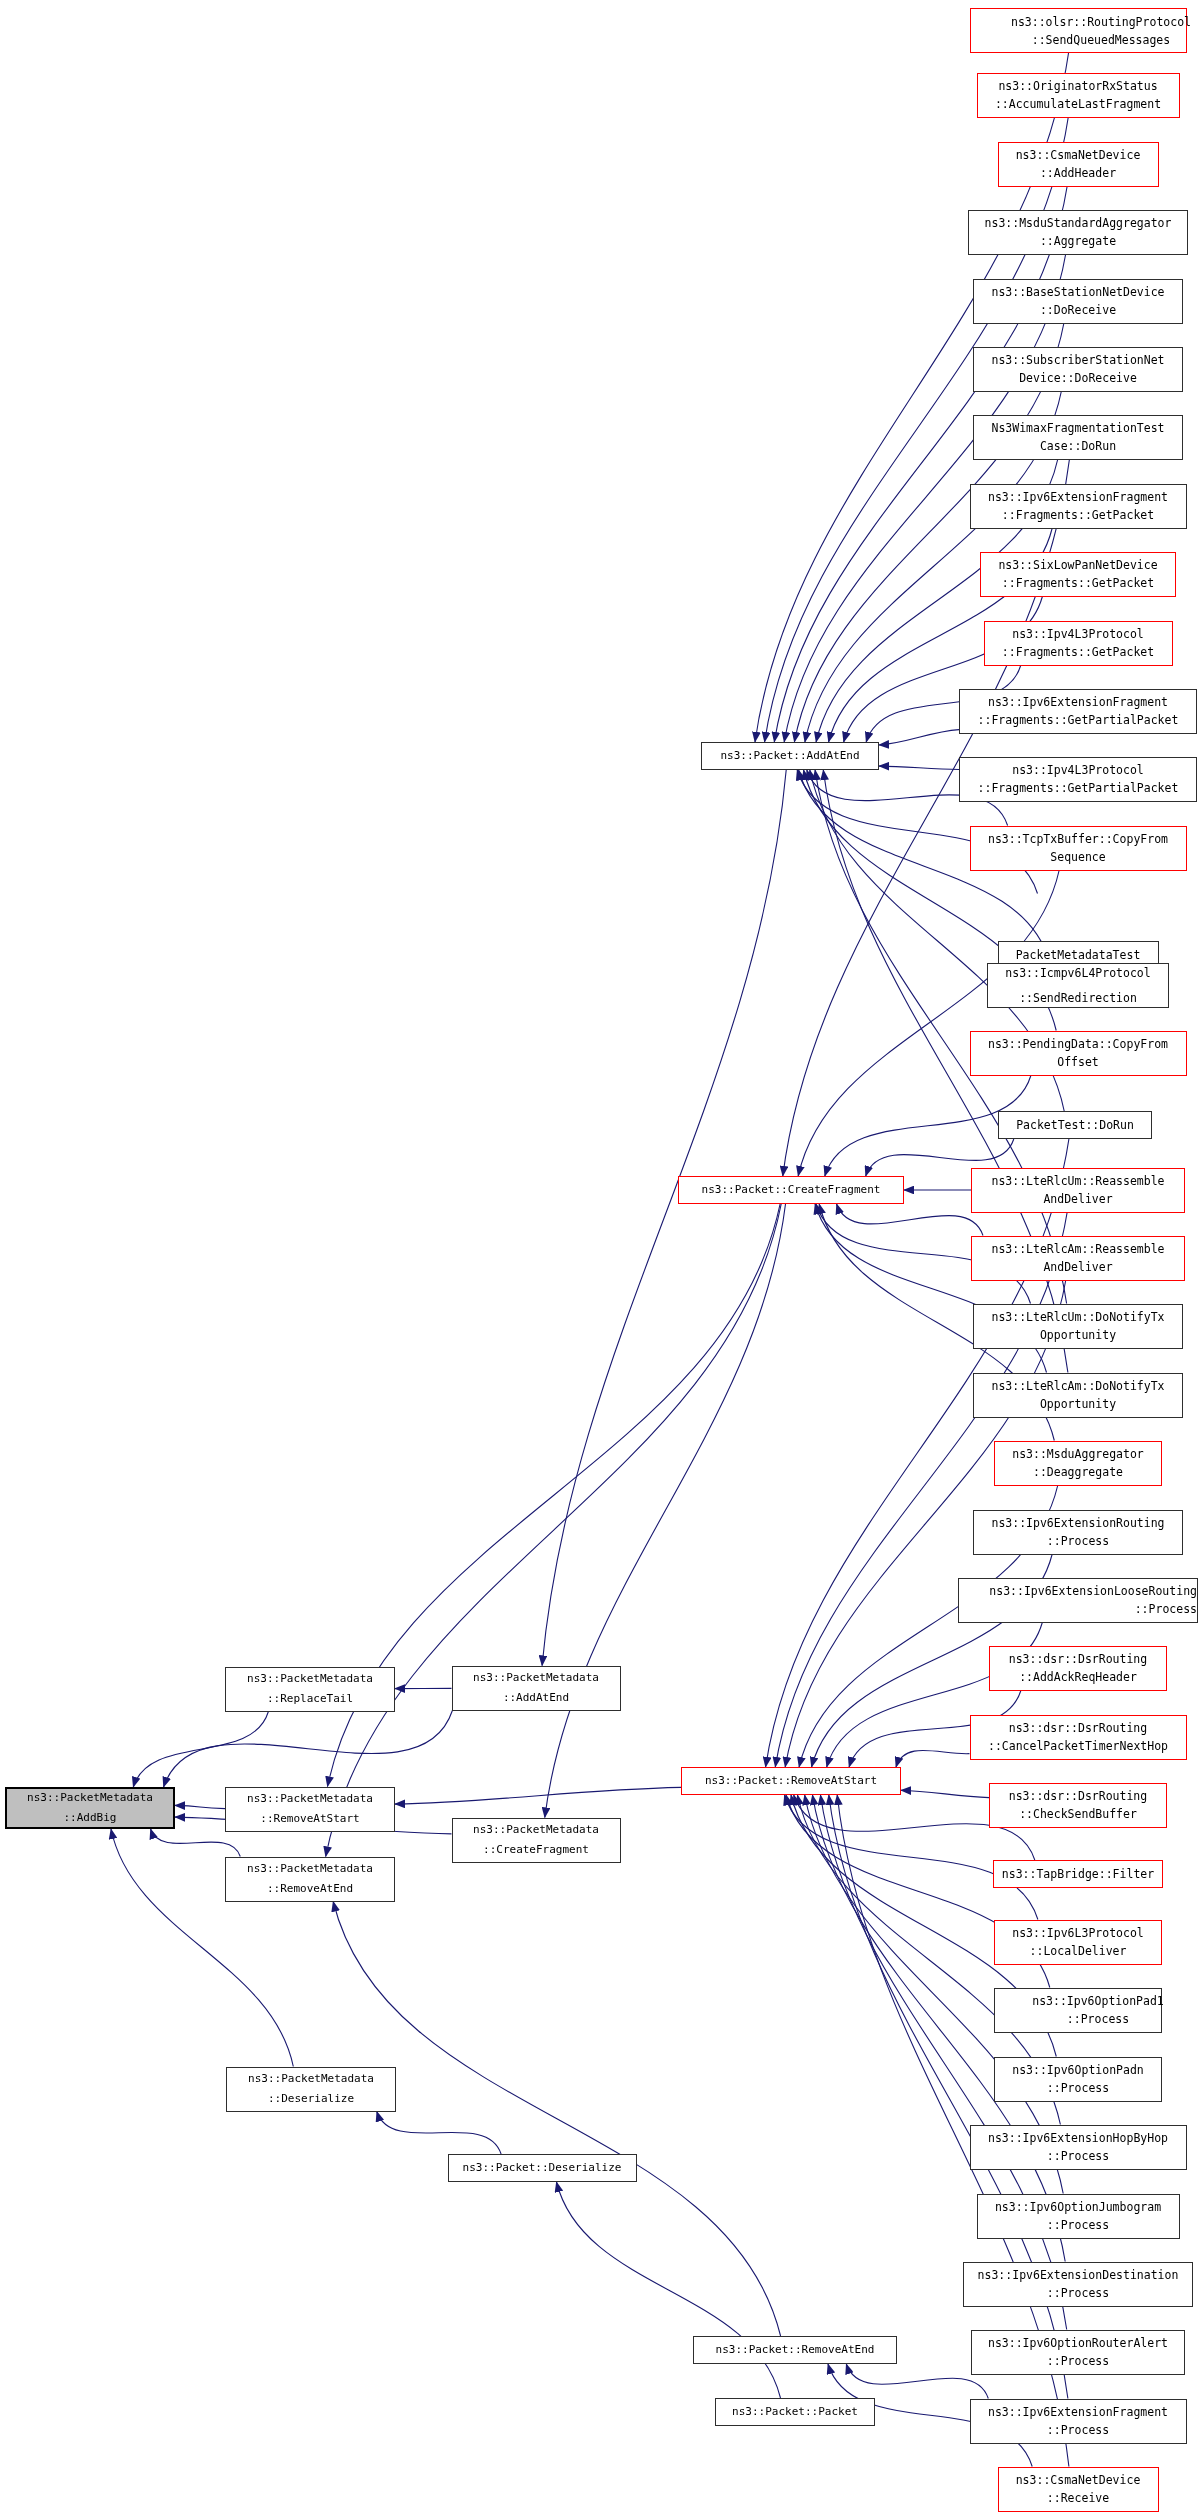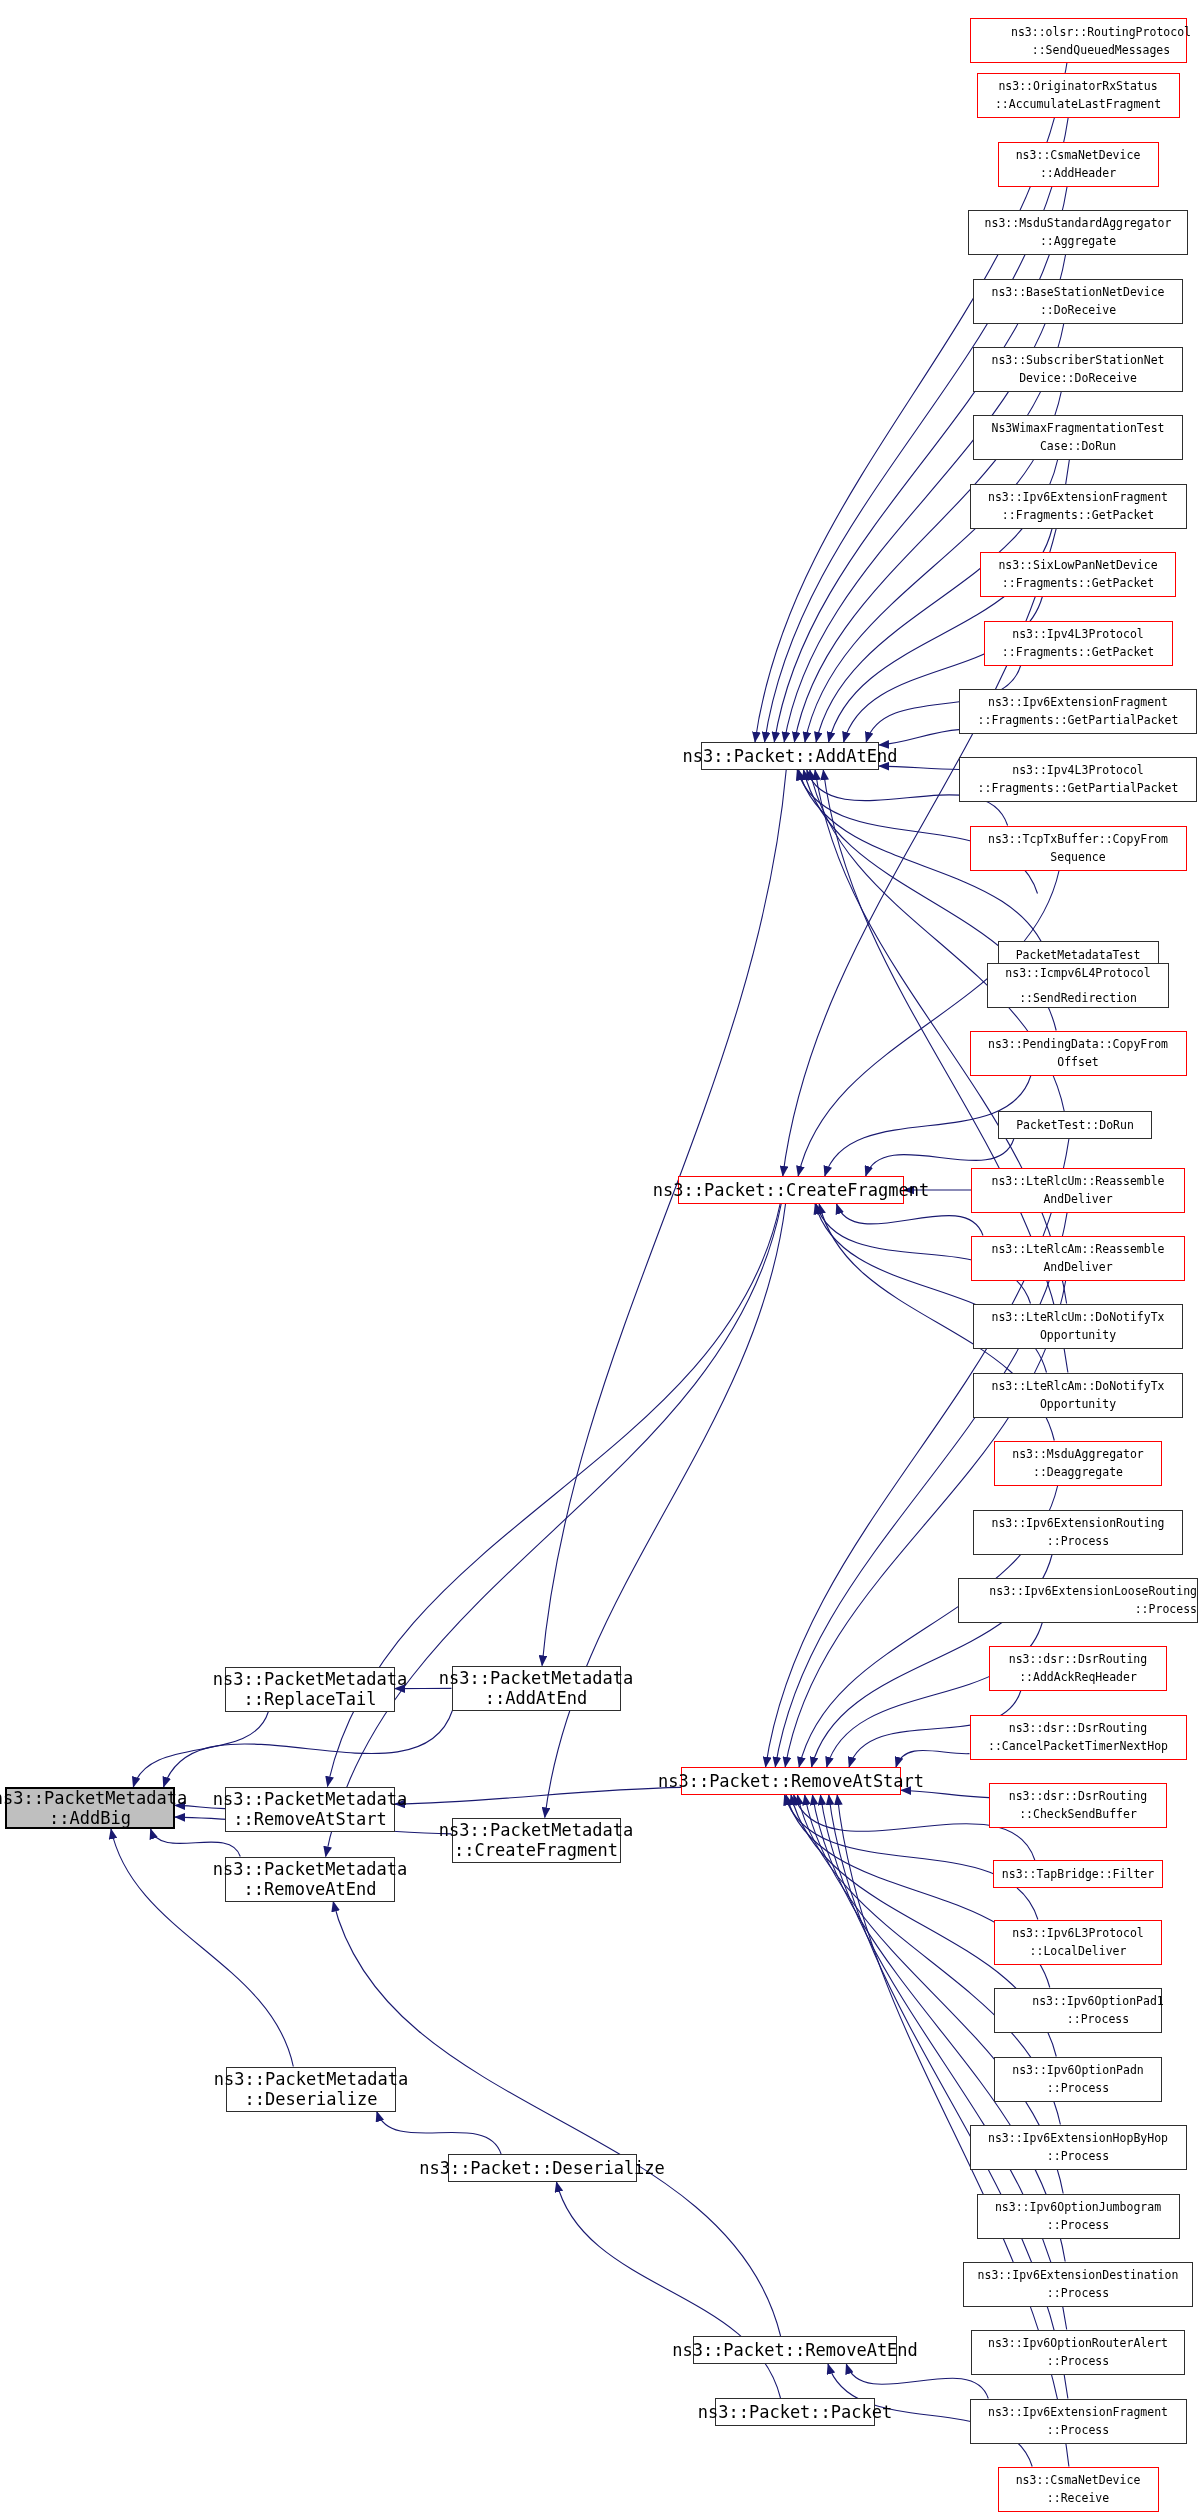--- a/index.html
+++ b/index.html
@@ -4,21 +4,21 @@
 <style>
   html,body{margin:0;padding:0;background:#ffffff;}
   #graph{position:relative;width:1200px;height:2520px;overflow:hidden;
          font-family:"DejaVu Sans Mono","Liberation Mono",monospace;}
   #edges{position:absolute;left:0;top:0;width:1200px;height:2520px;}
   .node{position:absolute;background:#ffffff;border:1px solid #2e2e2e;color:#000;
         display:flex;flex-direction:column;align-items:center;justify-content:center;
         text-align:center;white-space:nowrap;box-sizing:border-box;z-index:2;}
   .node.red{border-color:#ff0000;}
   .node.main{background:#bfbfbf;border:2px solid #000000;}
-  .node.lg{font-size:17px;line-height:20px;}
+  .node.lg{font-size:11px;line-height:20px;}
   .node.sm{font-size:11.5px;line-height:18px;}
 </style>
 </head>
 <body>
 
 <div id="graph">
   <svg id="edges" xmlns="http://www.w3.org/2000/svg" viewBox="0 0 1200 2520">
     <defs>
       <marker id="arrow" markerWidth="10" markerHeight="8" refX="9.2" refY="4" orient="auto">
         <path d="M0,0 L10,4 L0,8 z" fill="#191970"></path>
@@ -131,21 +131,21 @@
     </div>
     <div class="node red lg" style="left: 681px; top: 1767px; width: 220px; height: 28px;">
       <span>ns3::Packet::RemoveAtStart</span>
     </div>
     <div class="node lg" style="left: 693px; top: 2336px; width: 204px; height: 28px;">
       <span>ns3::Packet::RemoveAtEnd</span>
     </div>
     <div class="node lg" style="left: 715px; top: 2398px; width: 160px; height: 28px;">
       <span>ns3::Packet::Packet</span>
     </div>
-    <div class="node red sm" style="left: 969.5px; top: 18px; width: 217px; height: 45px; padding-left: 46px;">
+    <div class="node red sm" style="left: 969.5px; top: 8px; width: 217px; height: 45px; padding-left: 46px;">
       <span>ns3::olsr::RoutingProtocol</span>
       <span>::SendQueuedMessages</span>
     </div>
     <div class="node red sm" style="left: 976.5px; top: 72.5px; width: 203px; height: 45px;">
       <span>ns3::OriginatorRxStatus</span>
       <span>::AccumulateLastFragment</span>
     </div>
     <div class="node red sm" style="left: 997.5px; top: 141.5px; width: 161px; height: 45px;">
       <span>ns3::CsmaNetDevice</span>
       <span>::AddHeader</span>

